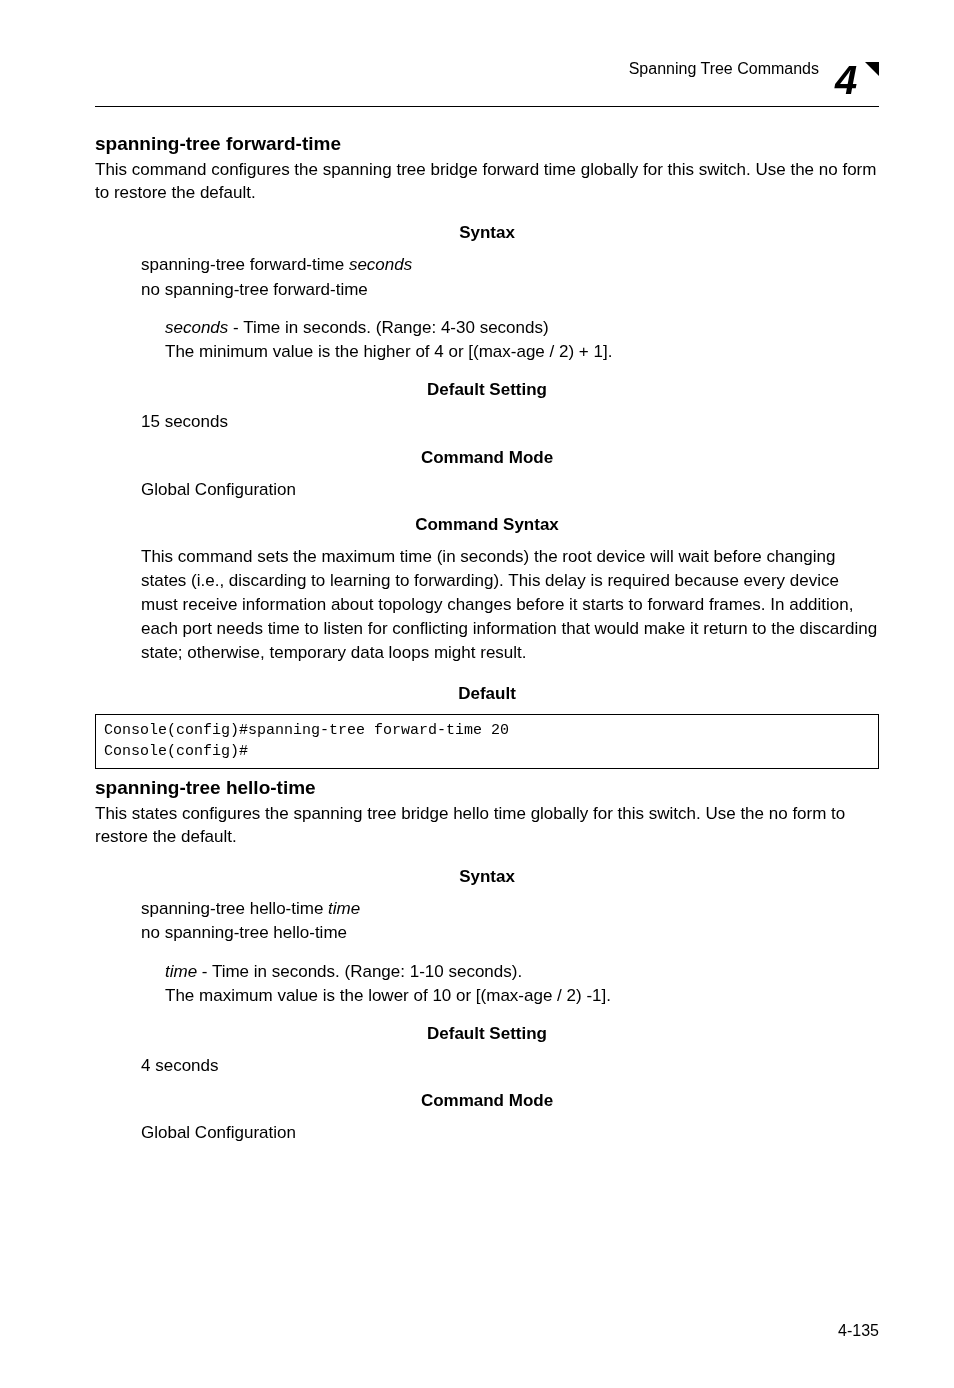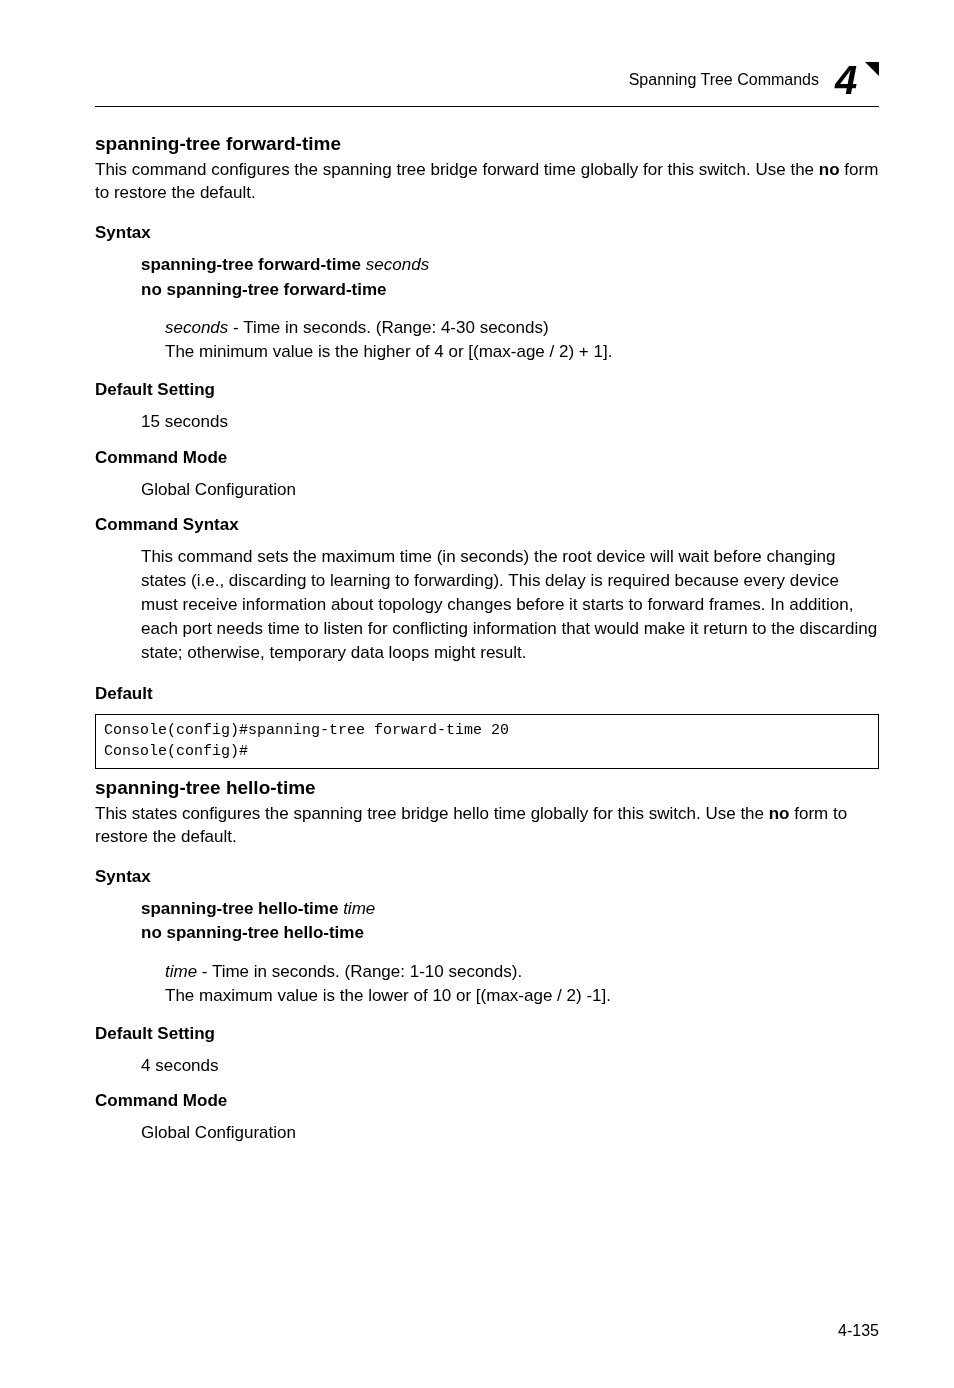--- a/index.html
+++ b/index.html
@@ -14,21 +14,21 @@
     }
     .page {
       padding: 60px 75px 40px 95px;
       position: relative;
       min-height: 1388px;
       box-sizing: border-box;
     }
     .header {
       display: flex;
       justify-content: flex-end;
-      align-items: center;
+      align-items: flex-start;
       gap: 12px;
       margin-bottom: 6px;
     }
     .header-title {
       font-size: 16px;
       color: #000;
     }
     .chapter-badge {
       position: relative;
       display: flex;
@@ -52,38 +52,39 @@
       font-family: Arial, Helvetica, sans-serif;
       font-size: 17px;
       line-height: 1.35;
       margin: 0 0 18px 0;
     }
     h3.section {
       font-family: Arial, Helvetica, sans-serif;
       font-weight: bold;
       font-size: 17px;
       margin: 0 0 10px 0;
+      text-align: center;
     }
     .indent1 {
       margin-left: 46px;
       margin-bottom: 14px;
     }
     .indent2 {
       margin-left: 70px;
       margin-bottom: 16px;
     }
     .syntax-block {
       font-family: Arial, Helvetica, sans-serif;
       font-size: 17px;
       line-height: 1.45;
     }
     .syntax-line {
       display: block;
     }
-    .b { font-weight: bold; }
+    .b { font-weight: normal; }
     .i { font-style: italic; }
     .param-desc {
       font-family: Arial, Helvetica, sans-serif;
       font-size: 17px;
       line-height: 1.4;
     }
     .body-block {
       font-family: Arial, Helvetica, sans-serif;
       font-size: 17px;
       line-height: 1.4;

